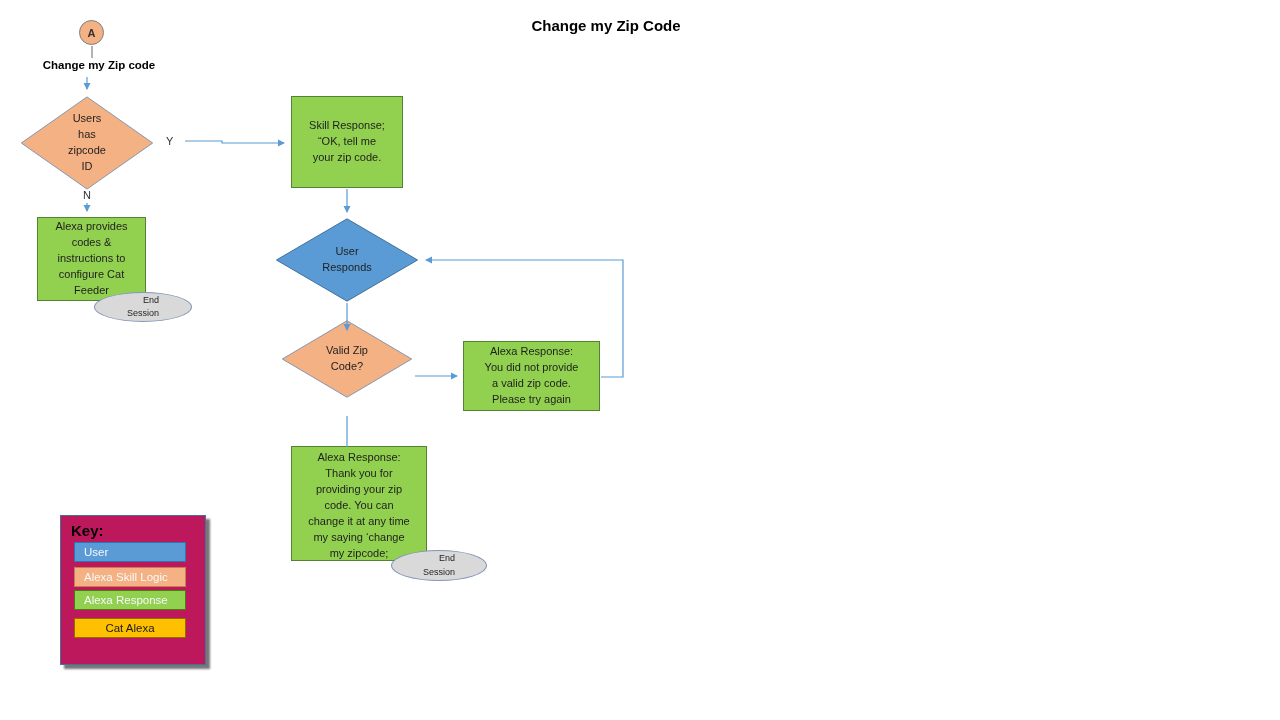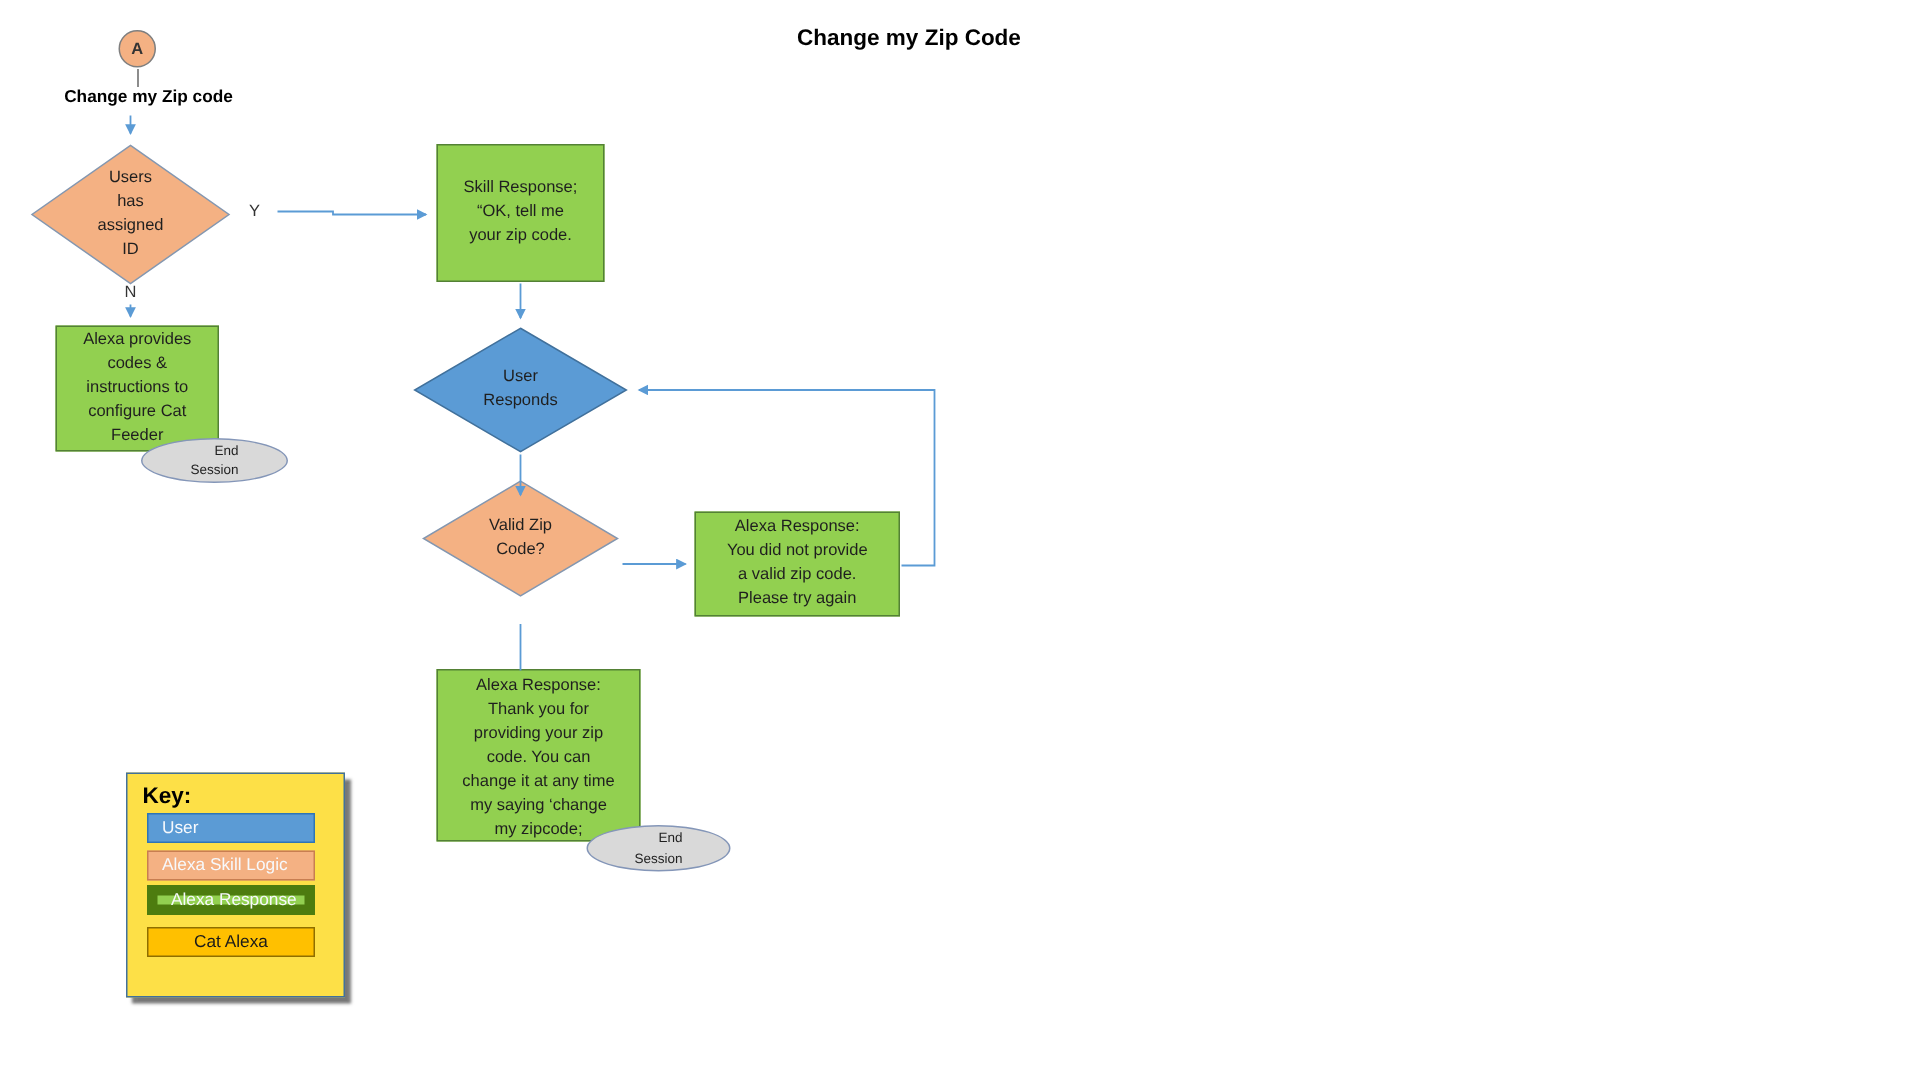--- a/index.html
+++ b/index.html
@@ -77,26 +77,25 @@
     position: absolute;
     font-size: 11px;
     color: #333333;
   }
   .connectors { position: absolute; left: 0; top: 0; pointer-events: none; z-index: 2; }
   
   .key-box {
     position: absolute;
     left: 60px; top: 515px;
     width: 146px; height: 150px;
-    background: #fde047;
+    background: #be185d;
     border: 1px solid #41719C;
     box-shadow: 4px 4px 2px rgba(95,95,95,0.85);
     box-sizing: border-box;
     z-index: 4;
-    margin-left: 24px;
   }
   .key-heading {
     position: absolute;
     left: 10px; top: 6px;
     font-size: 15px;
     font-weight: 700;
     color: #000000;
   }
   .key-row {
     position: absolute;
@@ -104,21 +103,21 @@
     width: 112px; height: 20px;
     box-sizing: border-box;
     display: flex;
     align-items: center;
     font-size: 11.5px;
     padding-left: 9px;
     color: #F7F9FC;
   }
   .key-row-user     { top: 26px;  background: #5B9BD5; border: 1px solid #2E75B6; }
   .key-row-skill    { top: 51px;  background: #F4B183; border: 1px solid #C87E51; }
-  .key-row-response { top: 74px;  background: #92D050; border: 7px solid #4d7c0f; }
+  .key-row-response { top: 74px;  background: #92D050; border: 1px solid #4d7c0f; }
   .key-row-feeder   { top: 102px; background: #FFC000; border: 1px solid #8F6E00;
                       color: #1a1a1a; justify-content: center; padding-left: 0; }
 </style>
 </head>
 <body>
 
 <div class="canvas">
 
   <svg class="connectors" width="1280" height="720" viewBox="0 0 1280 720">
     <defs>
@@ -152,21 +151,21 @@
     <span>A</span>
   </div>
   <div class="start-caption">Change my Zip code</div>
 
   <div class="node diamond" style="left:20px; top:96px; width:134px; height:94px;">
     <svg viewBox="0 0 100 100" preserveAspectRatio="none">
       <polygon points="50,1 99,50 50,99 1,50" fill="#F4B183" stroke="#8497B0" stroke-width="1" vector-effect="non-scaling-stroke"></polygon>
     </svg>
     <div class="txt">Users
 has
-assigned
+zipcode
 ID</div>
   </div>
 
   <div class="branch-label" style="left:166px; top:135px;">Y</div>
   <div class="branch-label" style="left:83px; top:189px;">N</div>
 
   <div class="node rect-green" style="left:291px; top:96px; width:112px; height:92px;">
     <div>Skill Response;
 “OK, tell me
 your zip code.</div>

